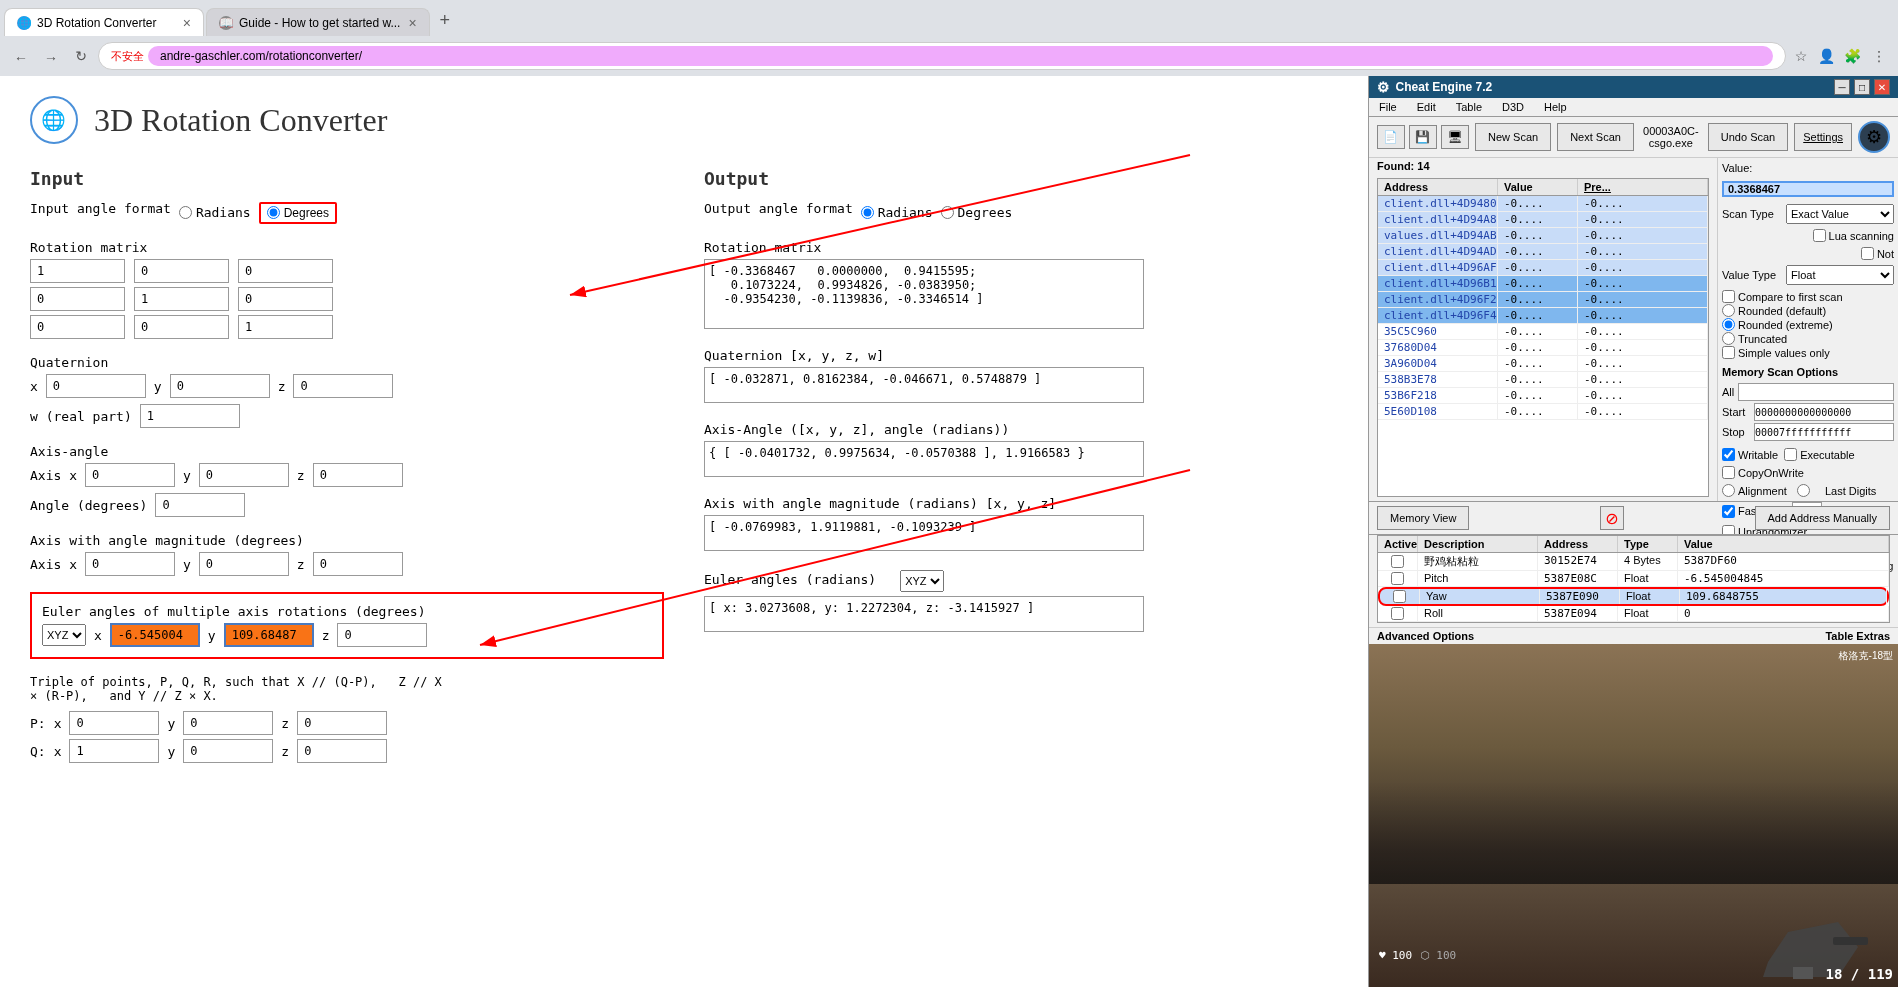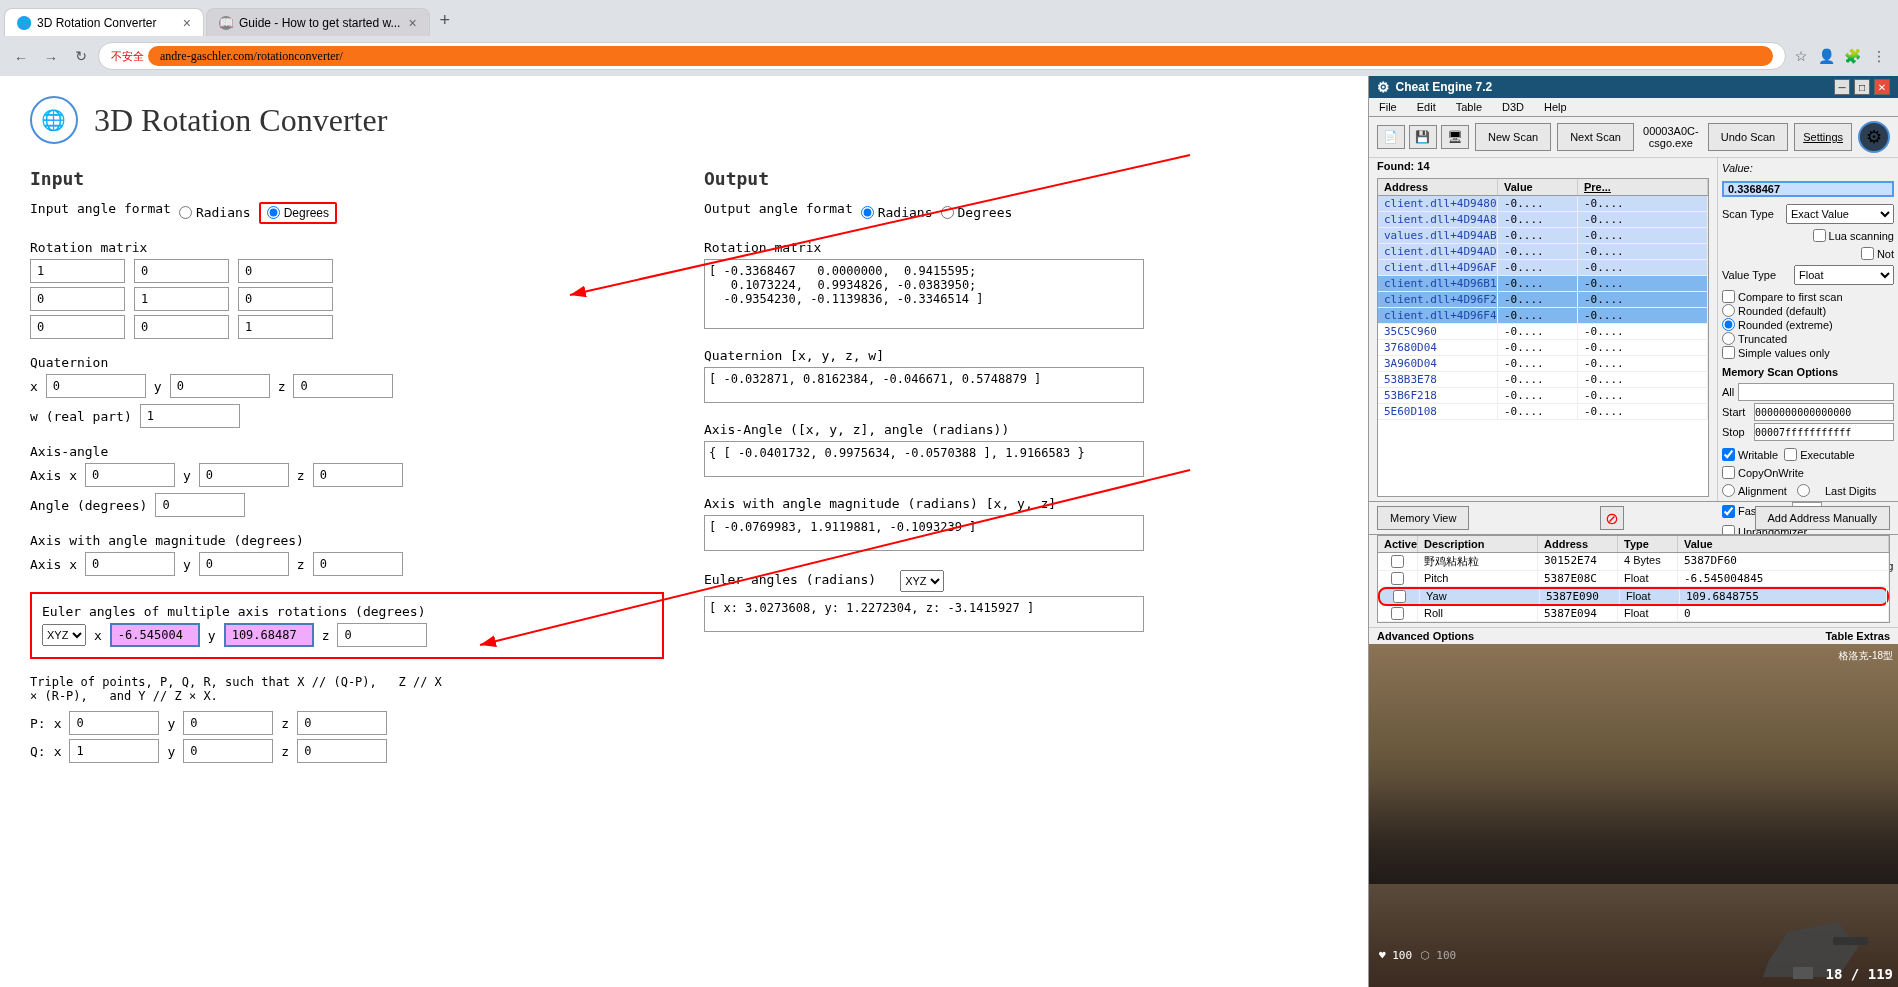--- a/index.html
+++ b/index.html
@@ -11,21 +11,21 @@
     .tab { display: flex; align-items: center; background: white; border-radius: 8px 8px 0 0; padding: 4px 12px; font-size: 12px; min-width: 200px; height: 28px; margin-right: 2px; border: 1px solid #ccc; border-bottom: none; }
     .tab .favicon { width: 14px; height: 14px; margin-right: 6px; background: #4a90d9; border-radius: 50%; display: inline-block; }
     .tab .tab-title { flex: 1; overflow: hidden; white-space: nowrap; text-overflow: ellipsis; font-size: 12px; }
     .tab .tab-close { margin-left: 8px; cursor: pointer; color: #666; font-size: 14px; }
     .tab.inactive { background: #d3d3d8; }
     .tab.inactive .favicon { background: #888; }
     .new-tab-btn { font-size: 18px; color: #555; padding: 0 8px; cursor: pointer; align-self: center; }
     
     .address-bar-row { display: flex; align-items: center; padding: 4px 8px; background: #dee1e6; height: 40px; gap: 4px; }
     .nav-btn { width: 26px; height: 26px; border: none; background: none; cursor: pointer; color: #555; font-size: 14px; display: flex; align-items: center; justify-content: center; border-radius: 50%; }
-    .address-input { flex: 1; height: 20px; border: 1px solid #ccc; border-radius: 14px; padding: 0 12px; font-size: 12px; background: #f97316; font-family: Liberation Serif, serif; }
+    .address-input { flex: 1; height: 20px; border: 1px solid #ccc; border-radius: 14px; padding: 0 12px; font-size: 12px; background: #f0abfc; }
     .toolbar-icons { display: flex; gap: 4px; }
     .toolbar-icon { width: 22px; height: 22px; border: none; background: none; cursor: pointer; color: #555; font-size: 14px; display: flex; align-items: center; justify-content: center; }
 
     
     .main-container { display: flex; flex: 1; overflow: hidden; }
 
     
     .browser-content { flex: 1; background: white; overflow-y: auto; padding: 20px 30px; position: relative; }
     
     .page-header { display: flex; align-items: center; gap: 16px; margin-bottom: 24px; }
@@ -56,21 +56,21 @@
     .subsection-label { font-family: monospace; font-size: 13px; margin-bottom: 4px; }
 
     .axis-row { display: flex; align-items: center; gap: 8px; margin-bottom: 6px; }
     .axis-label { font-family: monospace; font-size: 13px; }
     .axis-input { width: 90px; height: 24px; border: 1px solid #999; padding: 2px 6px; font-family: monospace; font-size: 12px; }
 
     .euler-section { border: 2px solid red; padding: 10px; margin-bottom: 16px; }
     .euler-row { display: flex; align-items: center; gap: 8px; }
     .euler-select { height: 24px; font-size: 12px; }
     .euler-input { width: 90px; height: 24px; border: 1px solid #999; padding: 2px 6px; font-family: monospace; font-size: 12px; }
-    .euler-input.highlighted { border: 2px solid #4a7abf; background: #f0abfc; }
+    .euler-input.highlighted { border: 2px solid #4a7abf; background: #f97316; }
 
     .output-label-row { display: flex; align-items: center; gap: 24px; margin-bottom: 4px; margin-top: 8px; }
 
     .points-section { margin-top: 16px; }
     .points-row { display: flex; align-items: center; gap: 8px; margin-bottom: 4px; }
 
     
     .ce-panel { width: 530px; flex-shrink: 0; background: #f0f0f0; border-left: 1px solid #999; display: flex; flex-direction: column; font-family: Arial, sans-serif; font-size: 11px; }
     
     .ce-titlebar { background: #1a5276; color: white; display: flex; align-items: center; justify-content: space-between; padding: 3px 8px; font-size: 12px; font-weight: bold; }
@@ -480,21 +480,21 @@
               <div class="ce-list-cell addr">5E60D108</div>
               <div class="ce-list-cell val">-0....</div>
               <div class="ce-list-cell prev">-0....</div>
             </div>
           </div>
         </div>
       </div>
 
       <div class="ce-right-panel">
 
-        <div style="display:flex;align-items:center;gap:4px;margin-bottom:4px;font-style:italic;">
+        <div style="display:flex;align-items:center;gap:4px;margin-bottom:4px;">
           <span>Value:</span>
         </div>
         <input class="ce-value-input" value="0.3368467" style="width: 100%; margin-bottom: 4px; background: rgb(200, 224, 255); border: 2px solid rgb(85, 153, 238);">
 
         <div style="display:flex;align-items:center;gap:4px;margin-bottom:2px;">
           <span style="font-size:11px;width:60px;">Scan Type</span>
           <select style="flex:1;height:20px;font-size:11px;">
             <option>Exact Value</option>
           </select>
         </div>
@@ -506,21 +506,21 @@
           </label>
         </div>
 
         <div style="display:flex;justify-content:flex-end;margin-bottom:2px;">
           <label style="display:flex;align-items:center;gap:3px;font-size:11px;">
             <input type="checkbox" style="">
             <span>Not</span>
           </label>
         </div>
 
-        <div style="display:flex;align-items:center;gap:12px;margin-bottom:2px;">
+        <div style="display:flex;align-items:center;gap:4px;margin-bottom:2px;">
           <span style="font-size:11px;width:60px;">Value Type</span>
           <select style="flex:1;height:20px;font-size:11px;">
             <option>Float</option>
           </select>
         </div>
 
         <div style="display:flex;flex-direction:column;gap:1px;margin-bottom:4px;">
           <label style="display:flex;align-items:center;gap:3px;font-size:11px;">
             <input type="checkbox" style="">
             <span>Compare to first scan</span>

